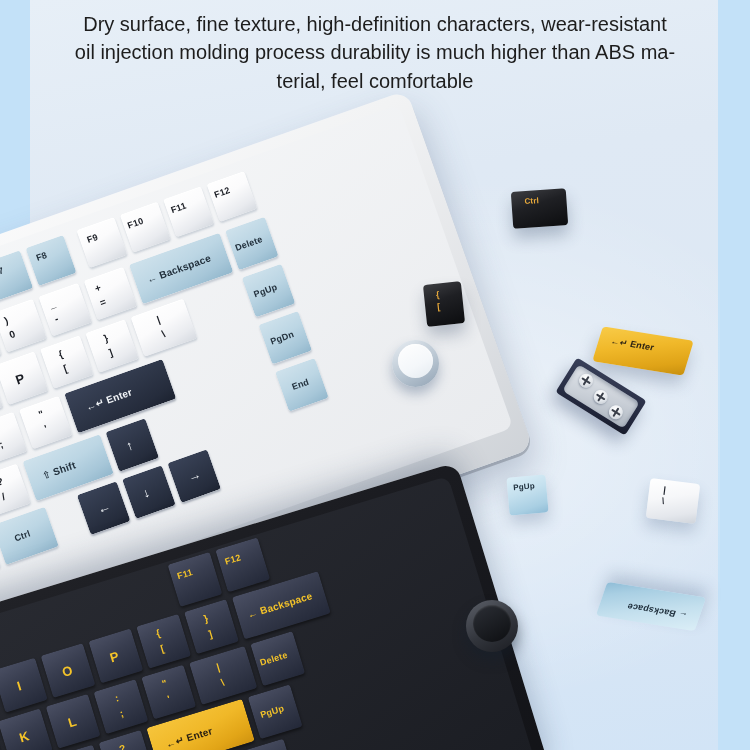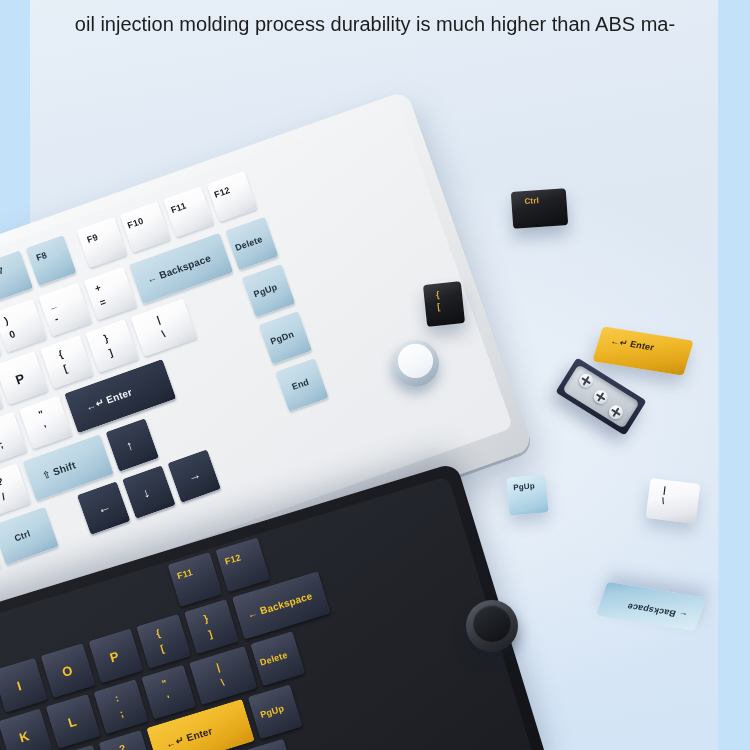--- a/index.html
+++ b/index.html
@@ -176,21 +176,23 @@
 
 <div id="stage">
 
   <div class="bg-band-l"></div>
   <div class="bg-center"></div>
   <div class="bg-band-r"></div>
   <div class="bg-soft"></div>
 
   <div class="copy">
     <div class="subcopy">
+      <div>Dry surface, fine texture, high-definition characters, wear-resistant</div>
       <div>oil injection molding process durability is much higher than ABS ma-</div>
+      <div>terial, feel comfortable</div>
     </div>
   </div>
 
   <div class="kb" id="kb-white">
     <div class="case"></div>
     <div class="plate"></div>
 
     <div class="cap b-cap" style="left:242px;top:22px;width:40px;height:40px;">
       <div class="top"></div>
         <div class="lg" style="left:7px;top:9px;font-size:9px;">F7</div>

